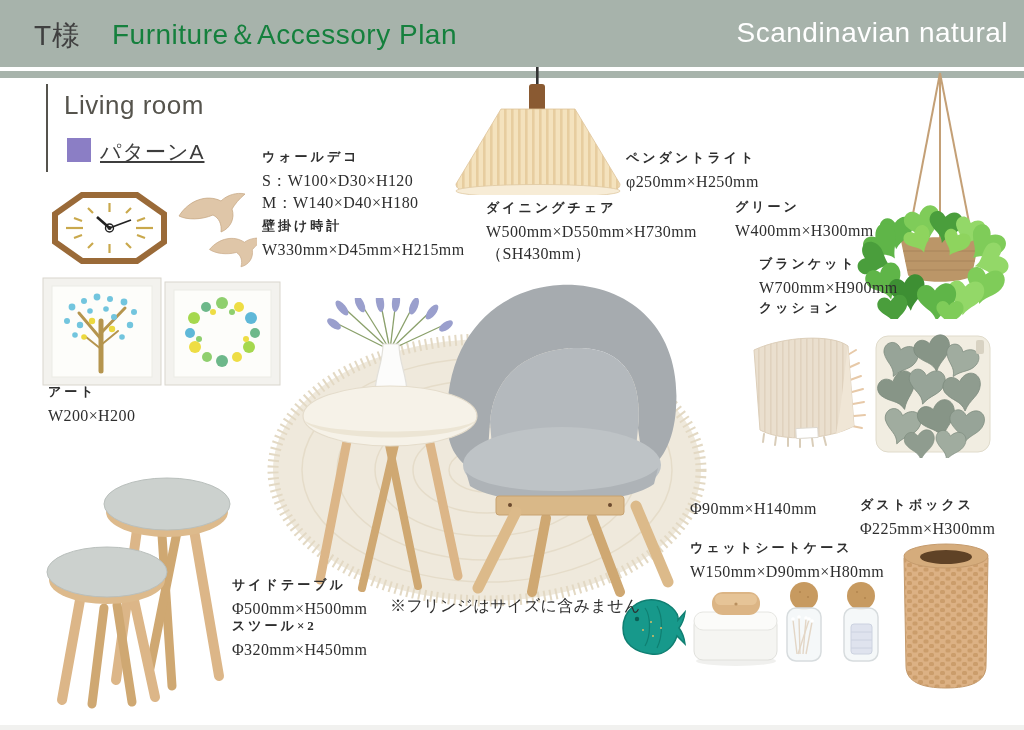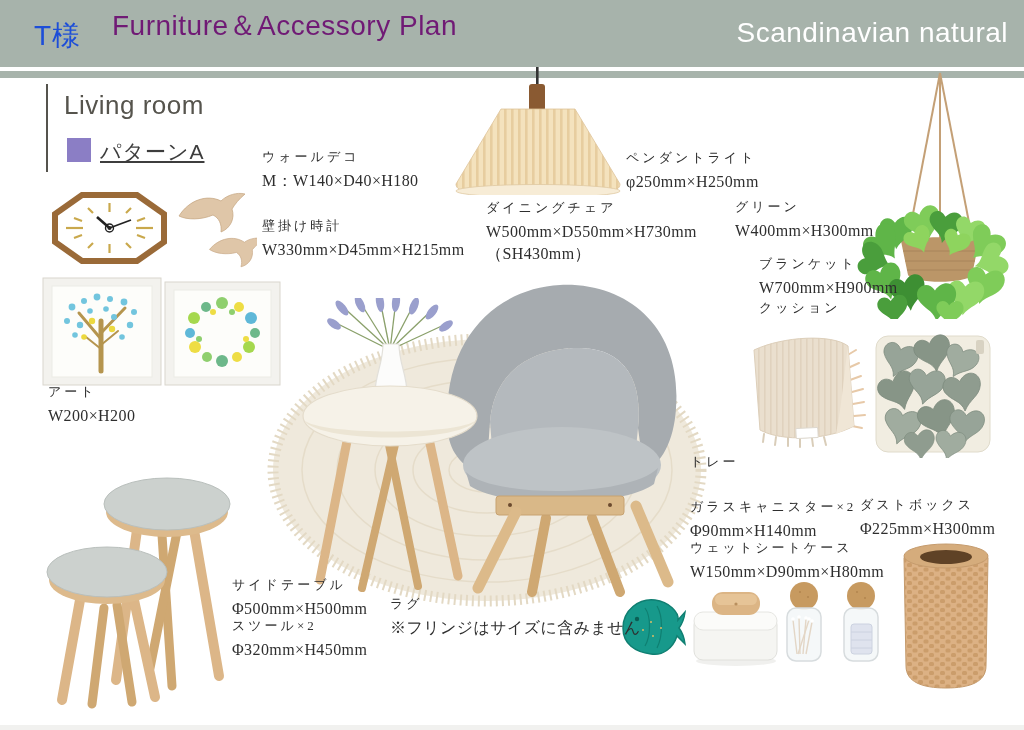--- a/index.html
+++ b/index.html
@@ -2,35 +2,35 @@
 <html><head>
 <meta charset="utf-8">
 <style>
   html,body{margin:0;padding:0;}
   body{width:1024px;height:730px;position:relative;background:#ffffff;overflow:hidden;
        font-family:"Liberation Serif",serif;}
   
   .header-band{position:absolute;left:0;top:0;width:1024px;height:67px;background:#a7b3ab;}
   .header-subband{position:absolute;left:0;top:71px;width:1024px;height:7px;background:#a7b3ab;}
   .header-client{position:absolute;left:34px;top:17px;font:300 28px "Liberation Sans",sans-serif;
-       color:#1d4ed8;letter-spacing:1px;}
-  .header-title{position:absolute;left:112px;top:7px;font:300 28px "Liberation Sans",sans-serif;
-       color:#701a75;letter-spacing:0.5px;}
+       color:#404040;letter-spacing:1px;}
+  .header-title{position:absolute;left:112px;top:16px;font:300 28px "Liberation Sans",sans-serif;
+       color:#15803d;letter-spacing:0.5px;}
   .header-style{position:absolute;right:16px;top:17px;font:300 28px "Liberation Sans",sans-serif;
        color:#ffffff;letter-spacing:0.5px;}
   
   .room-rule{position:absolute;left:46px;top:84px;width:2px;height:88px;background:#55534d;}
   .room-title{position:absolute;left:64px;top:90px;font:400 26px "Liberation Sans",sans-serif;
        color:#56544d;letter-spacing:0.5px;}
   .pattern-swatch{position:absolute;left:67px;top:138px;width:24px;height:24px;background:#8b7ec5;}
   .pattern-label{position:absolute;left:100px;top:138px;font:400 21px "Liberation Sans",sans-serif;
        color:#3d3d3d;letter-spacing:1px;text-decoration:underline;}
   
   .label{position:absolute;color:#2e2e2e;}
-  .p-name{font-weight:normal;font-size:13px;letter-spacing:3px;line-height:18px;margin-bottom:4px;}
+  .p-name{font-weight:bold;font-size:13px;letter-spacing:3px;line-height:18px;margin-bottom:4px;}
   .p-dim{font-size:16px;letter-spacing:0.4px;line-height:22px;}
   .art-img{position:absolute;}
   .bottom-strip{position:absolute;left:0;bottom:0;width:1024px;height:5px;background:#f1f1ef;}
 </style>
 </head>
 <body>
 
 <svg width="0" height="0" style="position:absolute">
   <defs>
     <path id="leaf" d="M0,-2 C7,-12 18,-7 16,3 C14,12 6,13 1,22 C-1,13 -8,13 -13,5 C-17,-4 -6,-11 0,-2 Z"></path>
@@ -386,20 +386,21 @@
 
 <div class="art-img" style="left:896px;top:536px">
 <svg width="100" height="158" viewBox="0 0 100 158">
   <path d="M8,22 C8,10 92,10 92,22 L90,130 C90,146 74,152 50,152 C26,152 10,146 10,130 Z" fill="url(#weave)" stroke="#c59b6d" stroke-width="1"></path>
   <ellipse cx="50" cy="20" rx="42" ry="12" fill="#d5ac7c" stroke="#c59b6d"></ellipse>
   <ellipse cx="50" cy="21" rx="26" ry="7" fill="#5f4226"></ellipse>
 </svg></div>
 
 <div class="label" style="left:262px;top:148px">
   <div class="p-name">ウォールデコ</div>
+  <div class="p-dim">S：W100×D30×H120</div>
   <div class="p-dim">M：W140×D40×H180</div>
 </div>
 
 <div class="label" style="left:262px;top:217px">
   <div class="p-name">壁掛け時計</div>
   <div class="p-dim">W330mm×D45mm×H215mm</div>
 </div>
 
 <div class="label" style="left:626px;top:149px">
   <div class="p-name">ペンダントライト</div>
@@ -425,25 +426,23 @@
 <div class="label" style="left:759px;top:299px">
   <div class="p-name">クッション</div>
 </div>
 
 <div class="label" style="left:48px;top:383px">
   <div class="p-name">アート</div>
   <div class="p-dim">W200×H200</div>
 </div>
 
 <div class="label" style="left:690px;top:453px">
-  <div class="p-name">トレー</div>
 </div>
 
 <div class="label" style="left:690px;top:498px">
-  <div class="p-name">ガラスキャニスター×2</div>
   <div class="p-dim">Φ90mm×H140mm</div>
 </div>
 
 <div class="label" style="left:860px;top:496px">
   <div class="p-name">ダストボックス</div>
   <div class="p-dim">Φ225mm×H300mm</div>
 </div>
 
 <div class="label" style="left:690px;top:539px">
   <div class="p-name">ウェットシートケース</div>
@@ -454,17 +453,16 @@
   <div class="p-name">サイドテーブル</div>
   <div class="p-dim">Φ500mm×H500mm</div>
 </div>
 
 <div class="label" style="left:232px;top:617px">
   <div class="p-name">スツール×2</div>
   <div class="p-dim">Φ320mm×H450mm</div>
 </div>
 
 <div class="label" style="left:390px;top:595px">
-  <div class="p-name">ラグ</div>
   <div class="p-dim">※フリンジはサイズに含みません</div>
 </div>
 
 <div class="bottom-strip"></div>
 
 </body></html>

